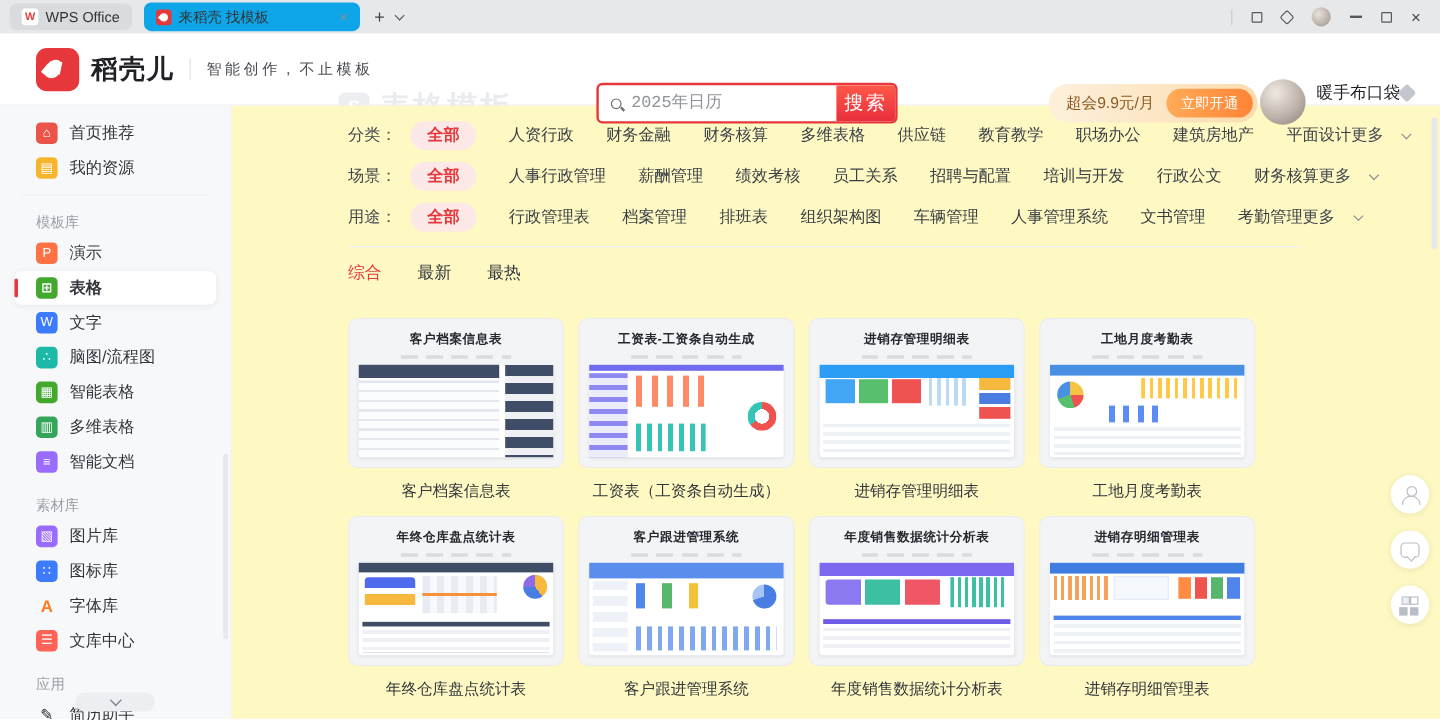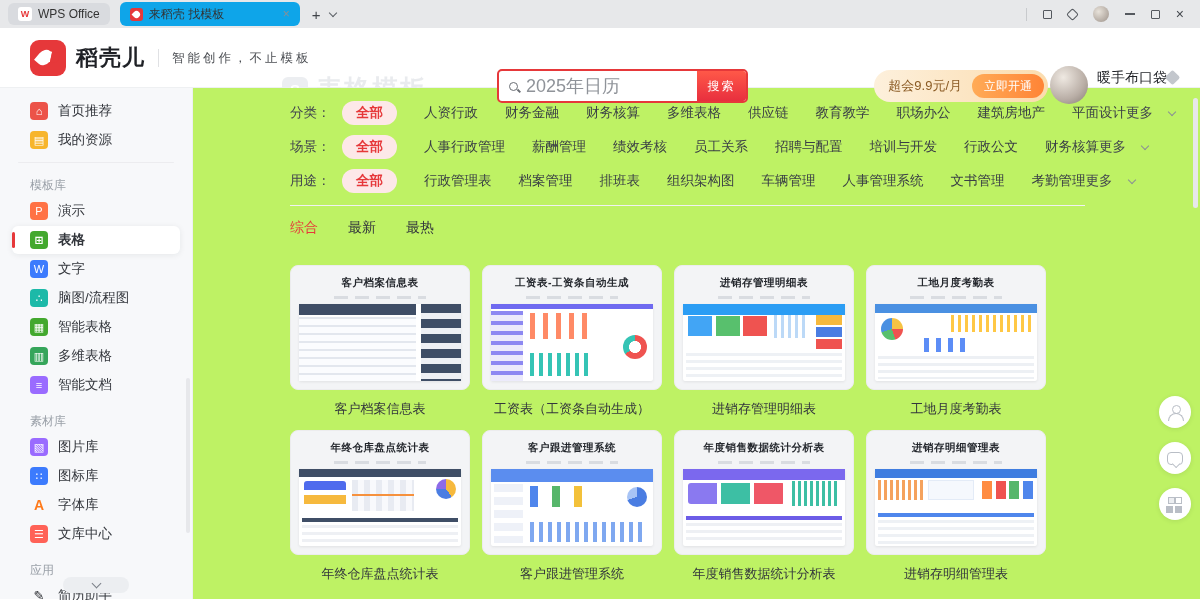--- a/index.html
+++ b/index.html
@@ -39,23 +39,23 @@
   .brand { position:absolute; left:30px; top:12px; display:flex; align-items:center; z-index:1; }
   .docer-logo { width:36px; height:36px; border-radius:9px; background:#e6383a; position:relative; }
   .docer-logo::before { content:""; position:absolute; left:8px; top:9px; width:13px; height:17px; background:#fff; border-radius:50% 50% 50% 0; transform:rotate(40deg); }
   .docer-logo::after { content:""; position:absolute; left:18px; top:12px; width:8px; height:11px; background:#e6383a; border-left:3px solid #fff; border-radius:0 0 50% 0; transform:rotate(12deg); }
   .brand-name { margin-left:10px; font-size:22px; font-weight:bold; color:#1f2126; letter-spacing:1px; }
   .brand-sep { width:1px; height:18px; background:#e0e1e4; margin:0 13px; }
   .brand-slogan { font-size:12.5px; color:#4a4d52; letter-spacing:3px; }
   .search { position:absolute; left:497px; top:41px; width:251px; height:34px; display:flex; align-items:center; border:2px solid #e6383a; border-radius:5px; background:#fff; overflow:hidden; z-index:2; }
   .mag { width:9px; height:9px; border:1.6px solid #6a6e74; border-radius:50%; margin-left:10px; position:relative; flex:none; }
   .mag::after { content:""; position:absolute; left:7px; top:7px; width:4px; height:1.6px; background:#6a6e74; transform:rotate(45deg); }
-  .search input { flex:1; border:none; outline:none; font-size:18px; color:#3b82f6; padding:0 8px; font-family:Liberation Sans, sans-serif; min-width:0; }
+  .search input { flex:1; border:none; outline:none; font-size:14px; color:#3b82f6; padding:0 8px; font-family:Liberation Mono, monospace; min-width:0; }
   .search input::placeholder { color:#8f9399; }
-  .search-btn { width:49px; align-self:stretch; background:linear-gradient(180deg,#ff5848,#e82f3e); color:#fff; font-size:12px; display:flex; align-items:center; justify-content:center; letter-spacing:2px; border:none; cursor:pointer; font-family:inherit; }
+  .search-btn { width:49px; align-self:stretch; background:linear-gradient(180deg,#ff5848,#e82f3e); color:#fff; font-size:16px; display:flex; align-items:center; justify-content:center; letter-spacing:2px; border:none; cursor:pointer; font-family:inherit; }
   .promo { position:absolute; right:152px; top:42px; height:32px; border-radius:16px; background:linear-gradient(90deg,#fdf0dc,#fbdcae); display:flex; align-items:center; padding:0 4px 0 14px; gap:10px; z-index:2; }
   .promo-text { font-size:13px; color:#8a5a23; }
   .promo-btn { height:24px; border-radius:12px; padding:0 12px; background:linear-gradient(90deg,#ffab57,#ff8436); color:#fff; font-size:12px; display:flex; align-items:center; border:none; cursor:pointer; font-family:inherit; }
   .user { position:absolute; right:22px; top:38px; display:flex; gap:9px; z-index:2; }
   .user-avatar { width:38px; height:38px; border-radius:50%; background:radial-gradient(circle at 35% 30%, #efe9e2, #b9aea6 60%, #857b73); }
   .user-meta { display:flex; flex-direction:row; padding-top:3px; }
   .user-name { font-size:14px; color:#1f2126; }
   .user-badge { width:11px; height:11px; margin-top:3px; background:#c3c7cd; transform:rotate(45deg); border-radius:2px; }
 
   
@@ -71,21 +71,21 @@
   .c-red { background:#ec5349; } .c-amber { background:#f7b52c; } .c-orange { background:#ff7245; }
   .c-green { background:#43a82e; } .c-blue { background:#3c7bfd; } .c-teal { background:#1cb9a8; }
   .c-green2 { background:#35a55a; } .c-purple { background:#9a6bff; } .c-lib { background:#ff6257; }
   .c-font { background:transparent; color:#ff7a1a; font-weight:bold; font-size:14px; }
   .c-ink { background:transparent; color:#1f2126; font-size:13px; }
   .side-chevron { position:absolute; bottom:6px; left:50%; transform:translateX(-50%); width:66px; height:16px; border-radius:8px; background:#eceef1; display:flex; align-items:center; justify-content:center; cursor:pointer; }
   .side-chevron span { width:7px; height:7px; border-right:1.5px solid #7b8088; border-bottom:1.5px solid #7b8088; transform:rotate(45deg); margin-top:-3px; }
   .side-scroll { position:absolute; right:2px; top:290px; width:4px; height:155px; border-radius:2px; background:#e7e8eb; }
 
   
-  .content { flex:1; position:relative; padding:8px 0 0 97px; background:#bef264; overflow:hidden; }
+  .content { flex:1; position:relative; padding:8px 0 0 97px; background:#fef9c3; overflow:hidden; }
   .f-row { display:flex; align-items:center; height:34px; font-size:13.5px; color:#3a3f45; }
   .f-label { width:52px; color:#44484f; flex:none; }
   .f-opts { display:flex; align-items:center; gap:27px;font-family:Liberation Mono, monospace; }
   .f-opt { cursor:pointer; white-space:nowrap; }
   .f-opt.active { background:#fde8e8; color:#e6383a; font-weight:bold; padding:3px 14px; border-radius:13px; }
   .f-more { margin-left:auto; margin-right:115px; display:flex; align-items:center; gap:16px; cursor:pointer; color:#44484f; white-space:nowrap; }
   .f-more i { width:6px; height:6px; border-right:1.3px solid #8a8f96; border-bottom:1.3px solid #8a8f96; transform:rotate(45deg); margin-top:-3px; }
   .filters-sep { height:1px; background:#f0f1f3; margin:7px 115px 0 0; }
   .sort-tabs { display:flex; gap:30px; margin-top:13px; font-size:14px; color:#33363c; }
   .sort-tab { cursor:pointer; }

